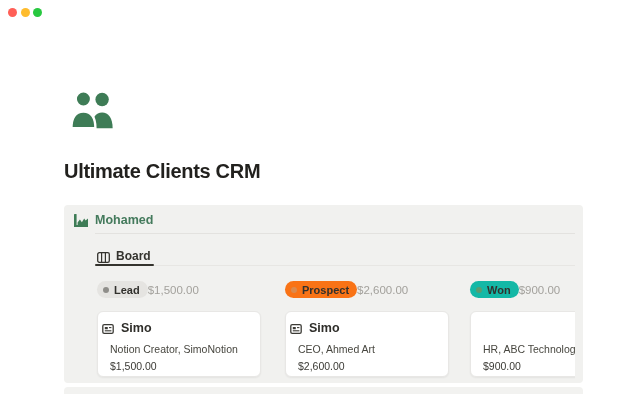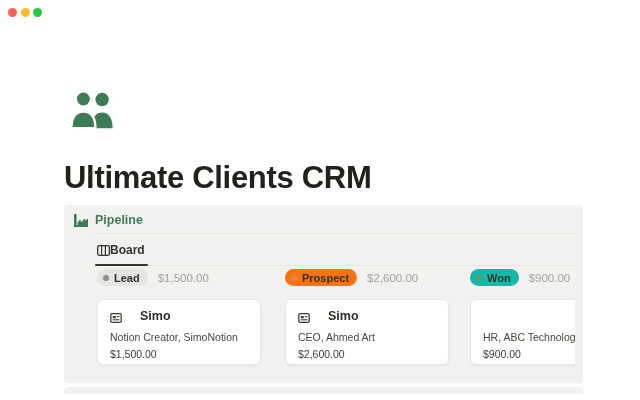--- a/index.html
+++ b/index.html
@@ -13,21 +13,21 @@
   }
 
   
   .traffic-lights { position: absolute; top: 8px; left: 8px; display: flex; gap: 3.5px; }
   .traffic-lights span { width: 9px; height: 9px; border-radius: 50%; display: block; }
 
   
   .page-icon { position: absolute; left: 70px; top: 88px; width: 46px; height: 44px; cursor: pointer; }
   .page-title {
     position: absolute; left: 64px; top: 160px;
-    font-size: 31px; font-weight: 700; letter-spacing: -0.3px; color: #22211e;
+    font-size: 20px; font-weight: 700; letter-spacing: -0.3px; color: #22211e;
   }
 
   
   .panel {
     position: absolute; left: 64px; top: 205px; width: 519px; height: 178px;
     background: #f1f1ef; border-radius: 4px;
   }
   .panel-header { position: absolute; left: 0; top: 7px; height: 18px; width: 100%; }
   .panel-header .chart-icon { position: absolute; left: 10px; top: 1px; width: 14px; height: 13px; }
   .panel-header .panel-title {
@@ -35,46 +35,46 @@
     font-size: 12.5px; font-weight: 700; color: #447a5c; cursor: pointer;
   }
   .divider-1 { position: absolute; left: 31px; right: 8px; top: 28px; height: 1px; background: #e3e2df; }
 
   .tabs-row {
     position: absolute; left: 31px; right: 8px; top: 32px; height: 29px;
     border-bottom: 1px solid #e7e6e3;
   }
   .tab {
     position: absolute; left: 0; top: 0; height: 100%;
-    display: inline-flex; align-items: center; gap: 0; padding: 0 3px 2px 2px;
+    display: inline-flex; align-items: flex-end; gap: 6px; padding: 0 3px 2px 2px;
     font-size: 12px; font-weight: 700; color: #34332e; cursor: pointer;
   }
   .tab .underline { position: absolute; left: 0; right: 0; bottom: -1px; height: 2px; background: #34332e; border-radius: 1px; }
   .board-icon { width: 13px; height: 11px; }
 
   
   .board { position: absolute; left: 0; top: 64px; width: 511px; height: 112px; overflow: hidden; }
   .column { position: absolute; top: 0; width: 164px; }
   .column.c0 { left: 33px; } .column.c1 { left: 221px; } .column.c2 { left: 406px; }
 
-  .col-header { display: flex; align-items: center; gap: 10px; height: 17px; margin-top: 0; }
+  .col-header { display: flex; align-items: center; height: 17px; margin-top: 12px; }
   .pill {
     display: inline-flex; align-items: center; gap: 5px;
     height: 17px; padding: 0 8px 0 6px; border-radius: 9px;
     font-size: 11px; font-weight: 700; color: #32312d; cursor: pointer;
   }
   .pill .dot { width: 6px; height: 6px; border-radius: 50%; }
   .col-total { font-size: 11.5px; color: #a3a19c; }
 
   .card {
     position: relative; margin-top: 13px; width: 164px; height: 66px;
     background: #ffffff; border: 1px solid #e8e7e5; border-radius: 6px;
     box-shadow: 0 1px 2px rgba(15,15,15,0.06); cursor: pointer;
   }
-  .card-title-row { position: absolute; left: 12px; top: 9px; display: flex; align-items: center; gap: 18px; }
+  .card-title-row { position: absolute; left: 4px; top: 9px; display: flex; gap: 7px; }
   .card-page-icon { width: 12px; height: 12px; flex: 0 0 auto; }
   .card-title { font-size: 12.5px; font-weight: 700; color: #2f2e2a; }
   .card-subtitle { position: absolute; left: 12px; top: 31px; font-size: 10.5px; color: #47463f; white-space: nowrap; }
   .card-amount { position: absolute; left: 12px; top: 48px; font-size: 10.5px; color: #3b3a35; }
 
   
   .next-section-strip {
     position: absolute; left: 64px; top: 387px; width: 519px; height: 7px;
     background: #f2f2f0; border-radius: 4px 4px 0 0;
   }
@@ -106,21 +106,21 @@
   <div class="panel-header">
     <span class="chart-icon">
       <svg width="14" height="13" viewBox="0 0 14 13">
         <g fill="#3e7c56">
           <rect x="0" y="0" width="2.6" height="13" rx="0.6"></rect>
           <path d="M3.6 13 L3.6 8.6 L5.9 5.6 L7.9 8.2 L10.2 4.6 L11.6 6.4 L14 4.4 L14 13 Z"></path>
           <rect x="0" y="11" width="14" height="2" rx="0.6"></rect>
         </g>
       </svg>
     </span>
-    <span class="panel-title">Pipeline</span>
+    <span class="panel-title">Mohamed</span>
   </div>
 
   <div class="divider-1"></div>
 
   <div class="tabs-row">
     <span class="tab">
       <span class="board-icon">
         <svg width="13" height="11" viewBox="0 0 13 11">
           <rect x="0.7" y="0.7" width="11.6" height="9.6" rx="1.6" fill="none" stroke="#34332e" stroke-width="1.3"></rect>
           <line x1="4.6" y1="1" x2="4.6" y2="10" stroke="#34332e" stroke-width="1.2"></line>

